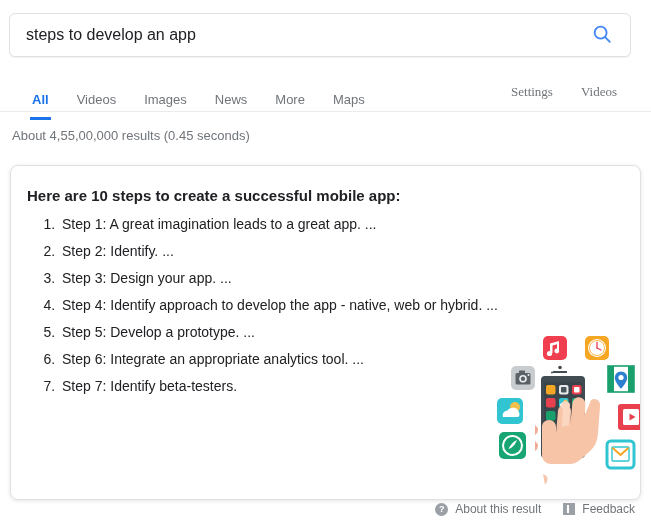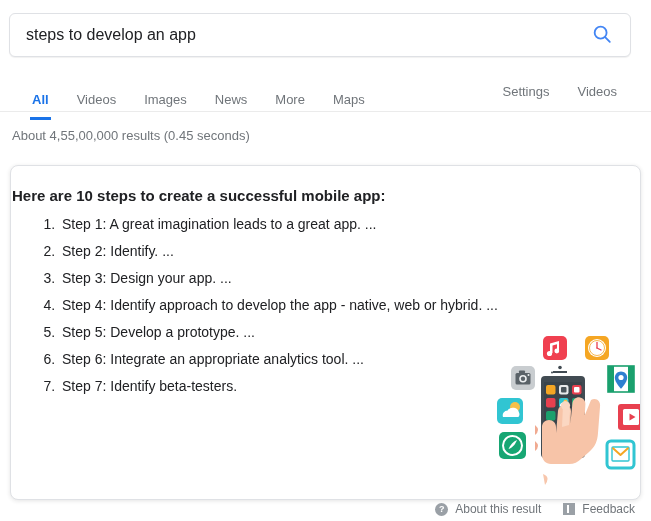--- a/index.html
+++ b/index.html
@@ -72,20 +72,21 @@
     display: flex;
     align-items: flex-end;
   }
   .tabs-right {
     position: absolute;
     right: 20px;
     top: 0;
     height: 36px;
     display: flex;
     align-items: flex-start;
+    font-family: Liberation Serif, serif;
   }
   .tab {
     font-size: 13px;
     color: #70757a;
     padding: 8px 14px 0 14px;
     cursor: pointer;
     position: relative;
     height: 28px;
     box-sizing: border-box;
     line-height: 16px;
@@ -124,21 +125,21 @@
     height: 335px;
     box-sizing: border-box;
     background: #fff;
     border: 1px solid #dfe1e5;
     border-radius: 8px;
     box-shadow: 0 1px 4px rgba(32,33,36,0.12);
     overflow: hidden;
   }
   .answer-heading {
     position: absolute;
-    left: 1px;
+    left: 16px;
     top: 20px;
     width: 460px;
     font-size: 15px;
     font-weight: bold;
     color: #202124;
     line-height: 20px;
   }
   .steps-list {
     position: absolute;
     left: 12px;

